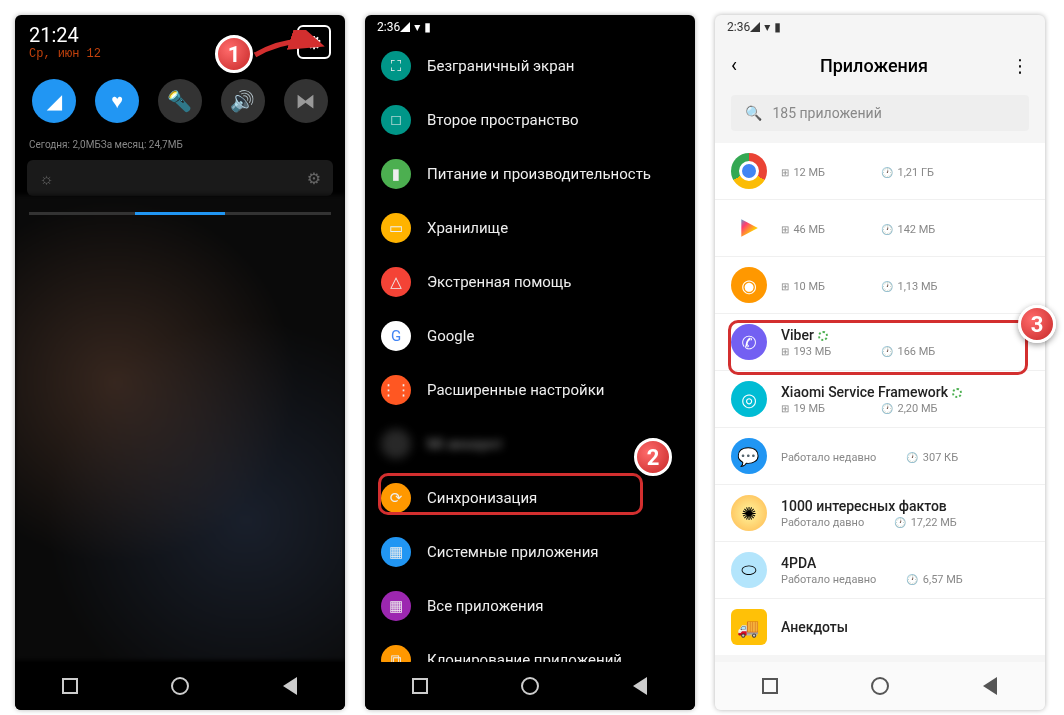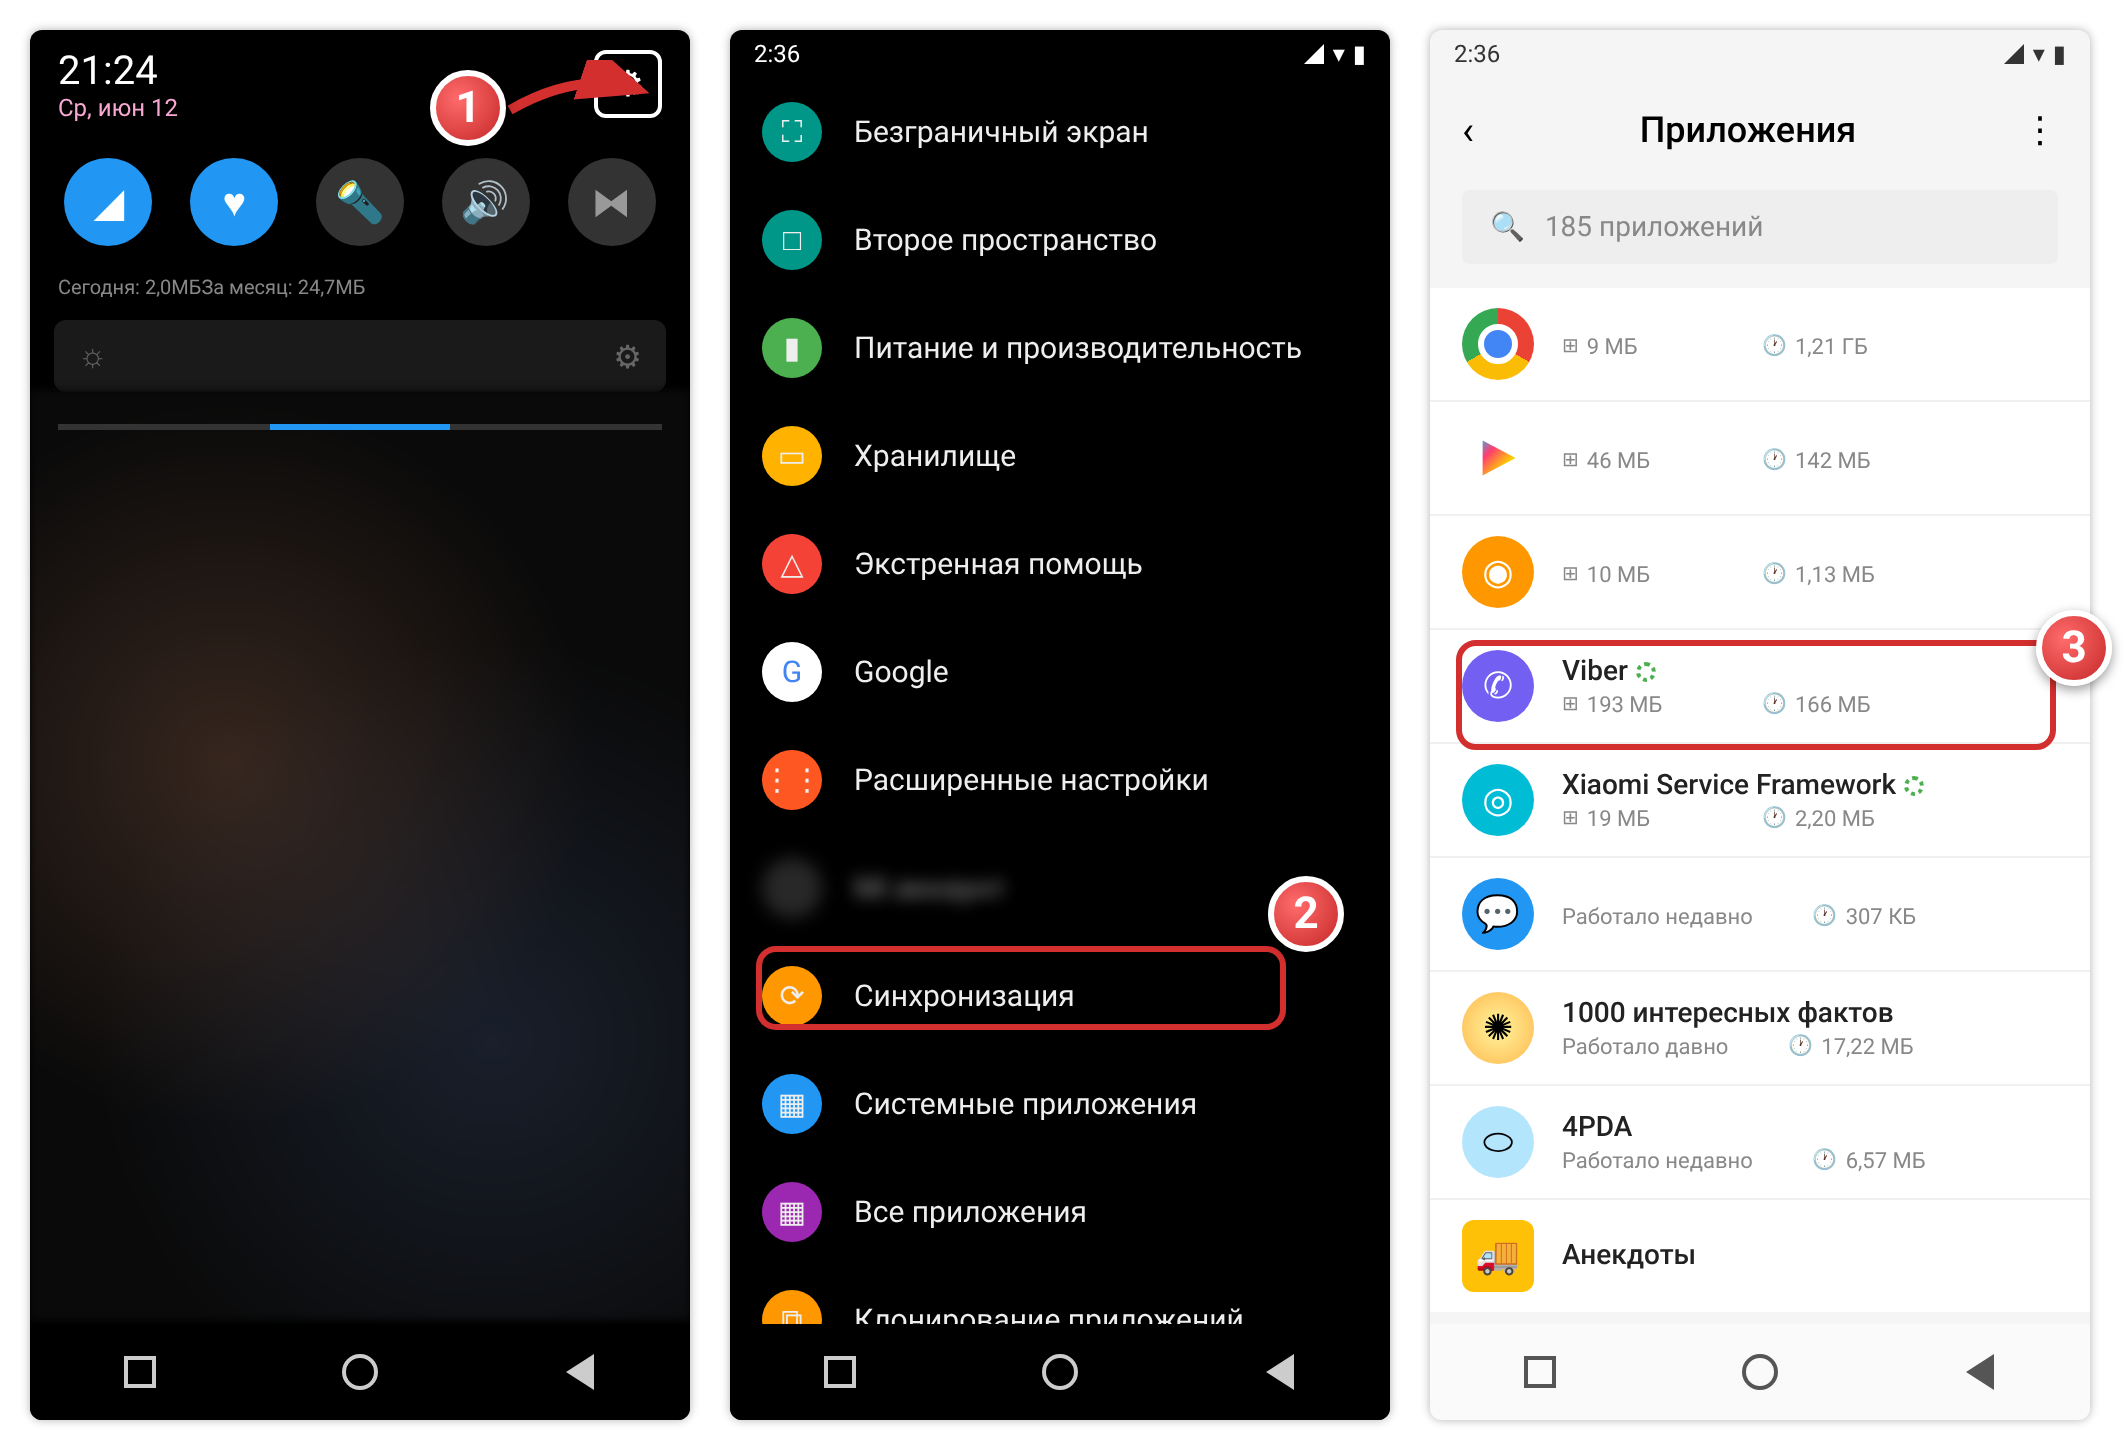--- a/index.html
+++ b/index.html
@@ -3,28 +3,28 @@
 <meta charset="utf-8">
 <style>
   * { box-sizing: border-box; margin: 0; padding: 0; }
   body { background: #fff; width: 1064px; height: 715px; font-family: Roboto, Arial, sans-serif; position: relative; }
   .container { display: flex; gap: 20px; padding: 15px; }
   .phone { width: 330px; height: 695px; border-radius: 6px; overflow: hidden; position: relative; box-shadow: 0 0 5px rgba(0,0,0,0.3); }
   .phone-dark { background: #000; color: #fff; }
   .phone-light { background: #f5f5f5; color: #000; }
 
   
-  .statusbar { display: flex; justify-content: space-between; align-items: center; padding: 6px 12px; font-size: 12px; height: 24px; }
+  .statusbar { display: flex; justify-content: flex-start; align-items: center; padding: 6px 12px; font-size: 12px; height: 24px; }
   .statusbar .icons { display: flex; gap: 4px; align-items: center; }
   .statusbar .tri { width: 0; height: 0; border-left: 10px solid transparent; border-bottom: 10px solid currentColor; }
 
   
   .np-header { display: flex; justify-content: space-between; align-items: center; padding: 8px 14px; }
   .np-time { font-size: 20px; font-weight: 400; }
-  .np-date { font-size: 12px; color: #f9a8d4; }
+  .np-date { font-size: 12px; color: #c2410c; font-family: Liberation Mono, monospace; }
   .gear-box { width: 34px; height: 34px; border: 2px solid #fff; border-radius: 6px; display: flex; align-items: center; justify-content: center; position: relative; z-index: 20; background: rgba(0,0,0,0.3);}
   .gear-icon { font-size: 18px; }
   .qs-row { display: flex; justify-content: space-around; padding: 10px 8px; }
   .qs { width: 44px; height: 44px; border-radius: 50%; display: flex; align-items: center; justify-content: center; font-size: 20px; }
   .qs-on { background: #2196f3; color: #fff; }
   .qs-off { background: #333; color: #999; }
   .data-bar { margin: 6px 14px; font-size: 10px; color: #888; display: flex; }
   .media-card { margin: 10px 12px; background: #1a1a1a; border-radius: 6px; height: 36px; display: flex; justify-content: space-between; align-items: center; padding: 0 12px; color: #666; }
   .brightness { margin: 16px 14px; height: 3px; background: #333; position: relative; }
   .brightness-fill { position: absolute; left: 35%; width: 30%; height: 100%; background: #2196f3; }
@@ -239,21 +239,21 @@
       <span>🔍</span>
       <span>185 приложений</span>
     </div>
     <div class="app-list">
       <div class="app-item">
         <div class="app-icon ico-chrome"></div>
         <div class="app-info">
           <div class="app-stats">
               <span class="app-stat">
                 <span class="stat-icon">⊞</span>
-                <span>9 МБ</span>
+                <span>12 МБ</span>
               </span>
               <span class="app-stat">
                 <span class="stat-icon">🕐</span>
                 <span>1,21 ГБ</span>
               </span>
             </div>
         </div>
       </div>
       <div class="app-item">
         <div class="app-icon ico-play-wrap">

